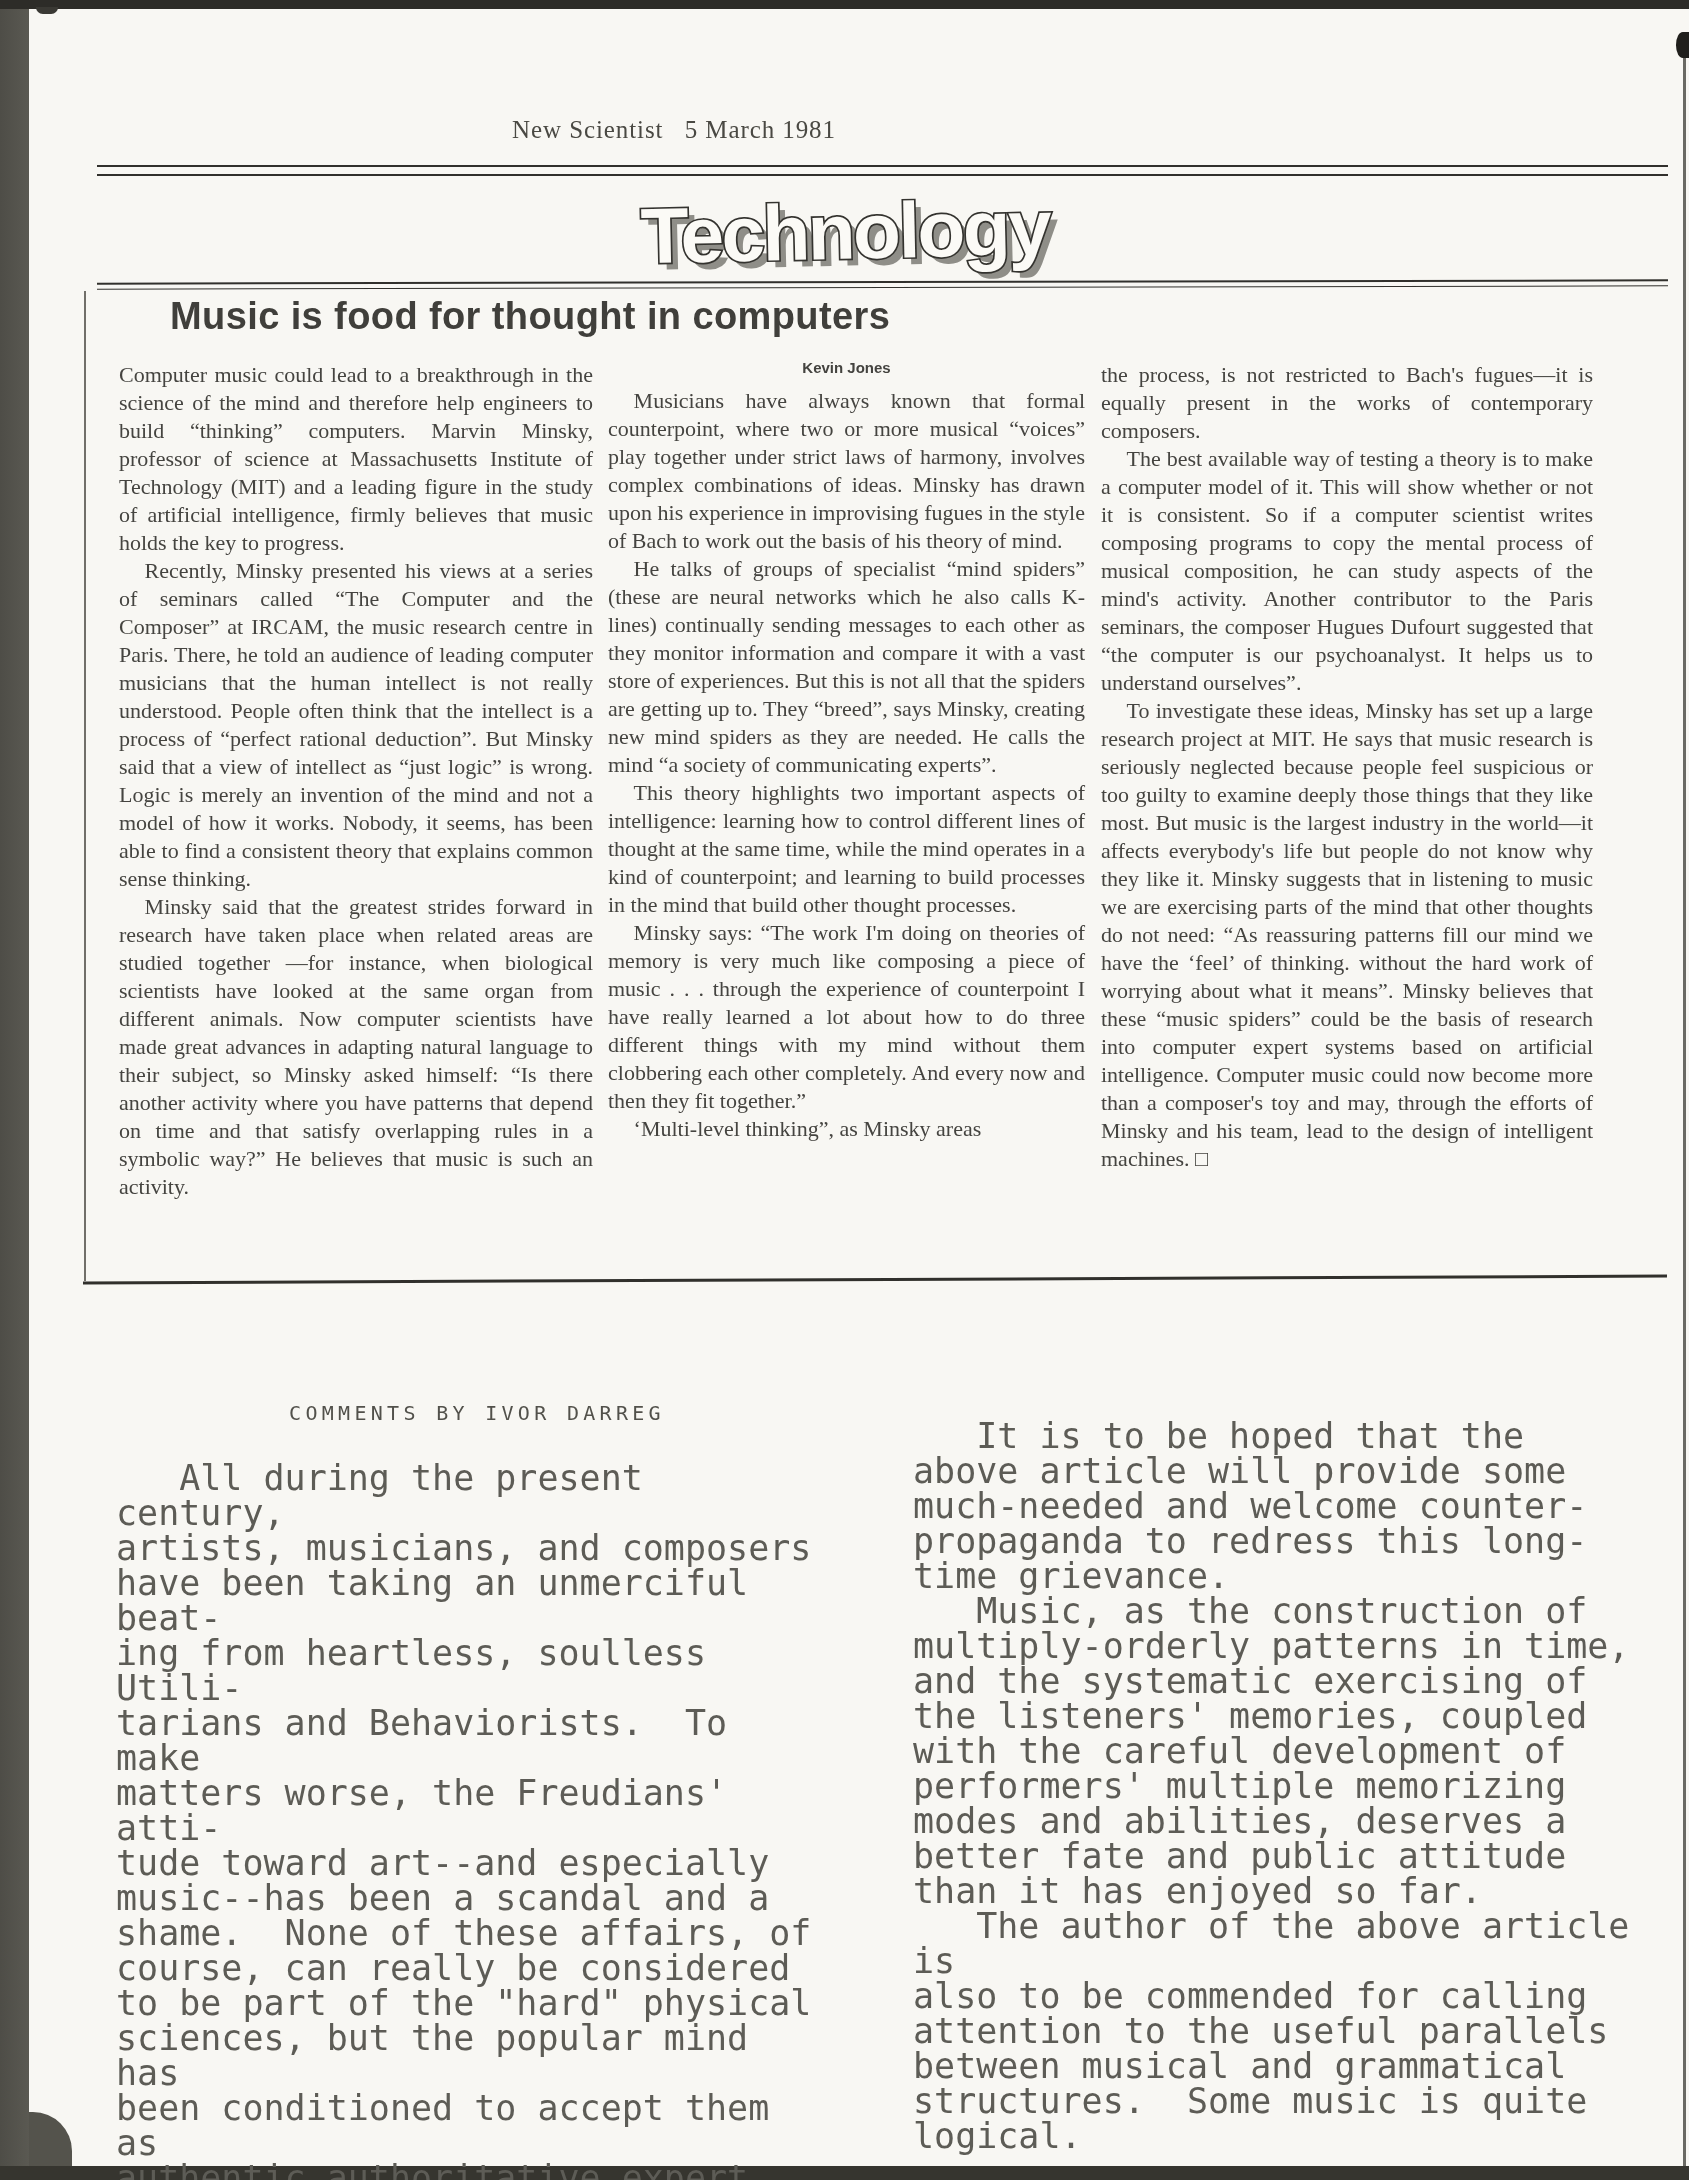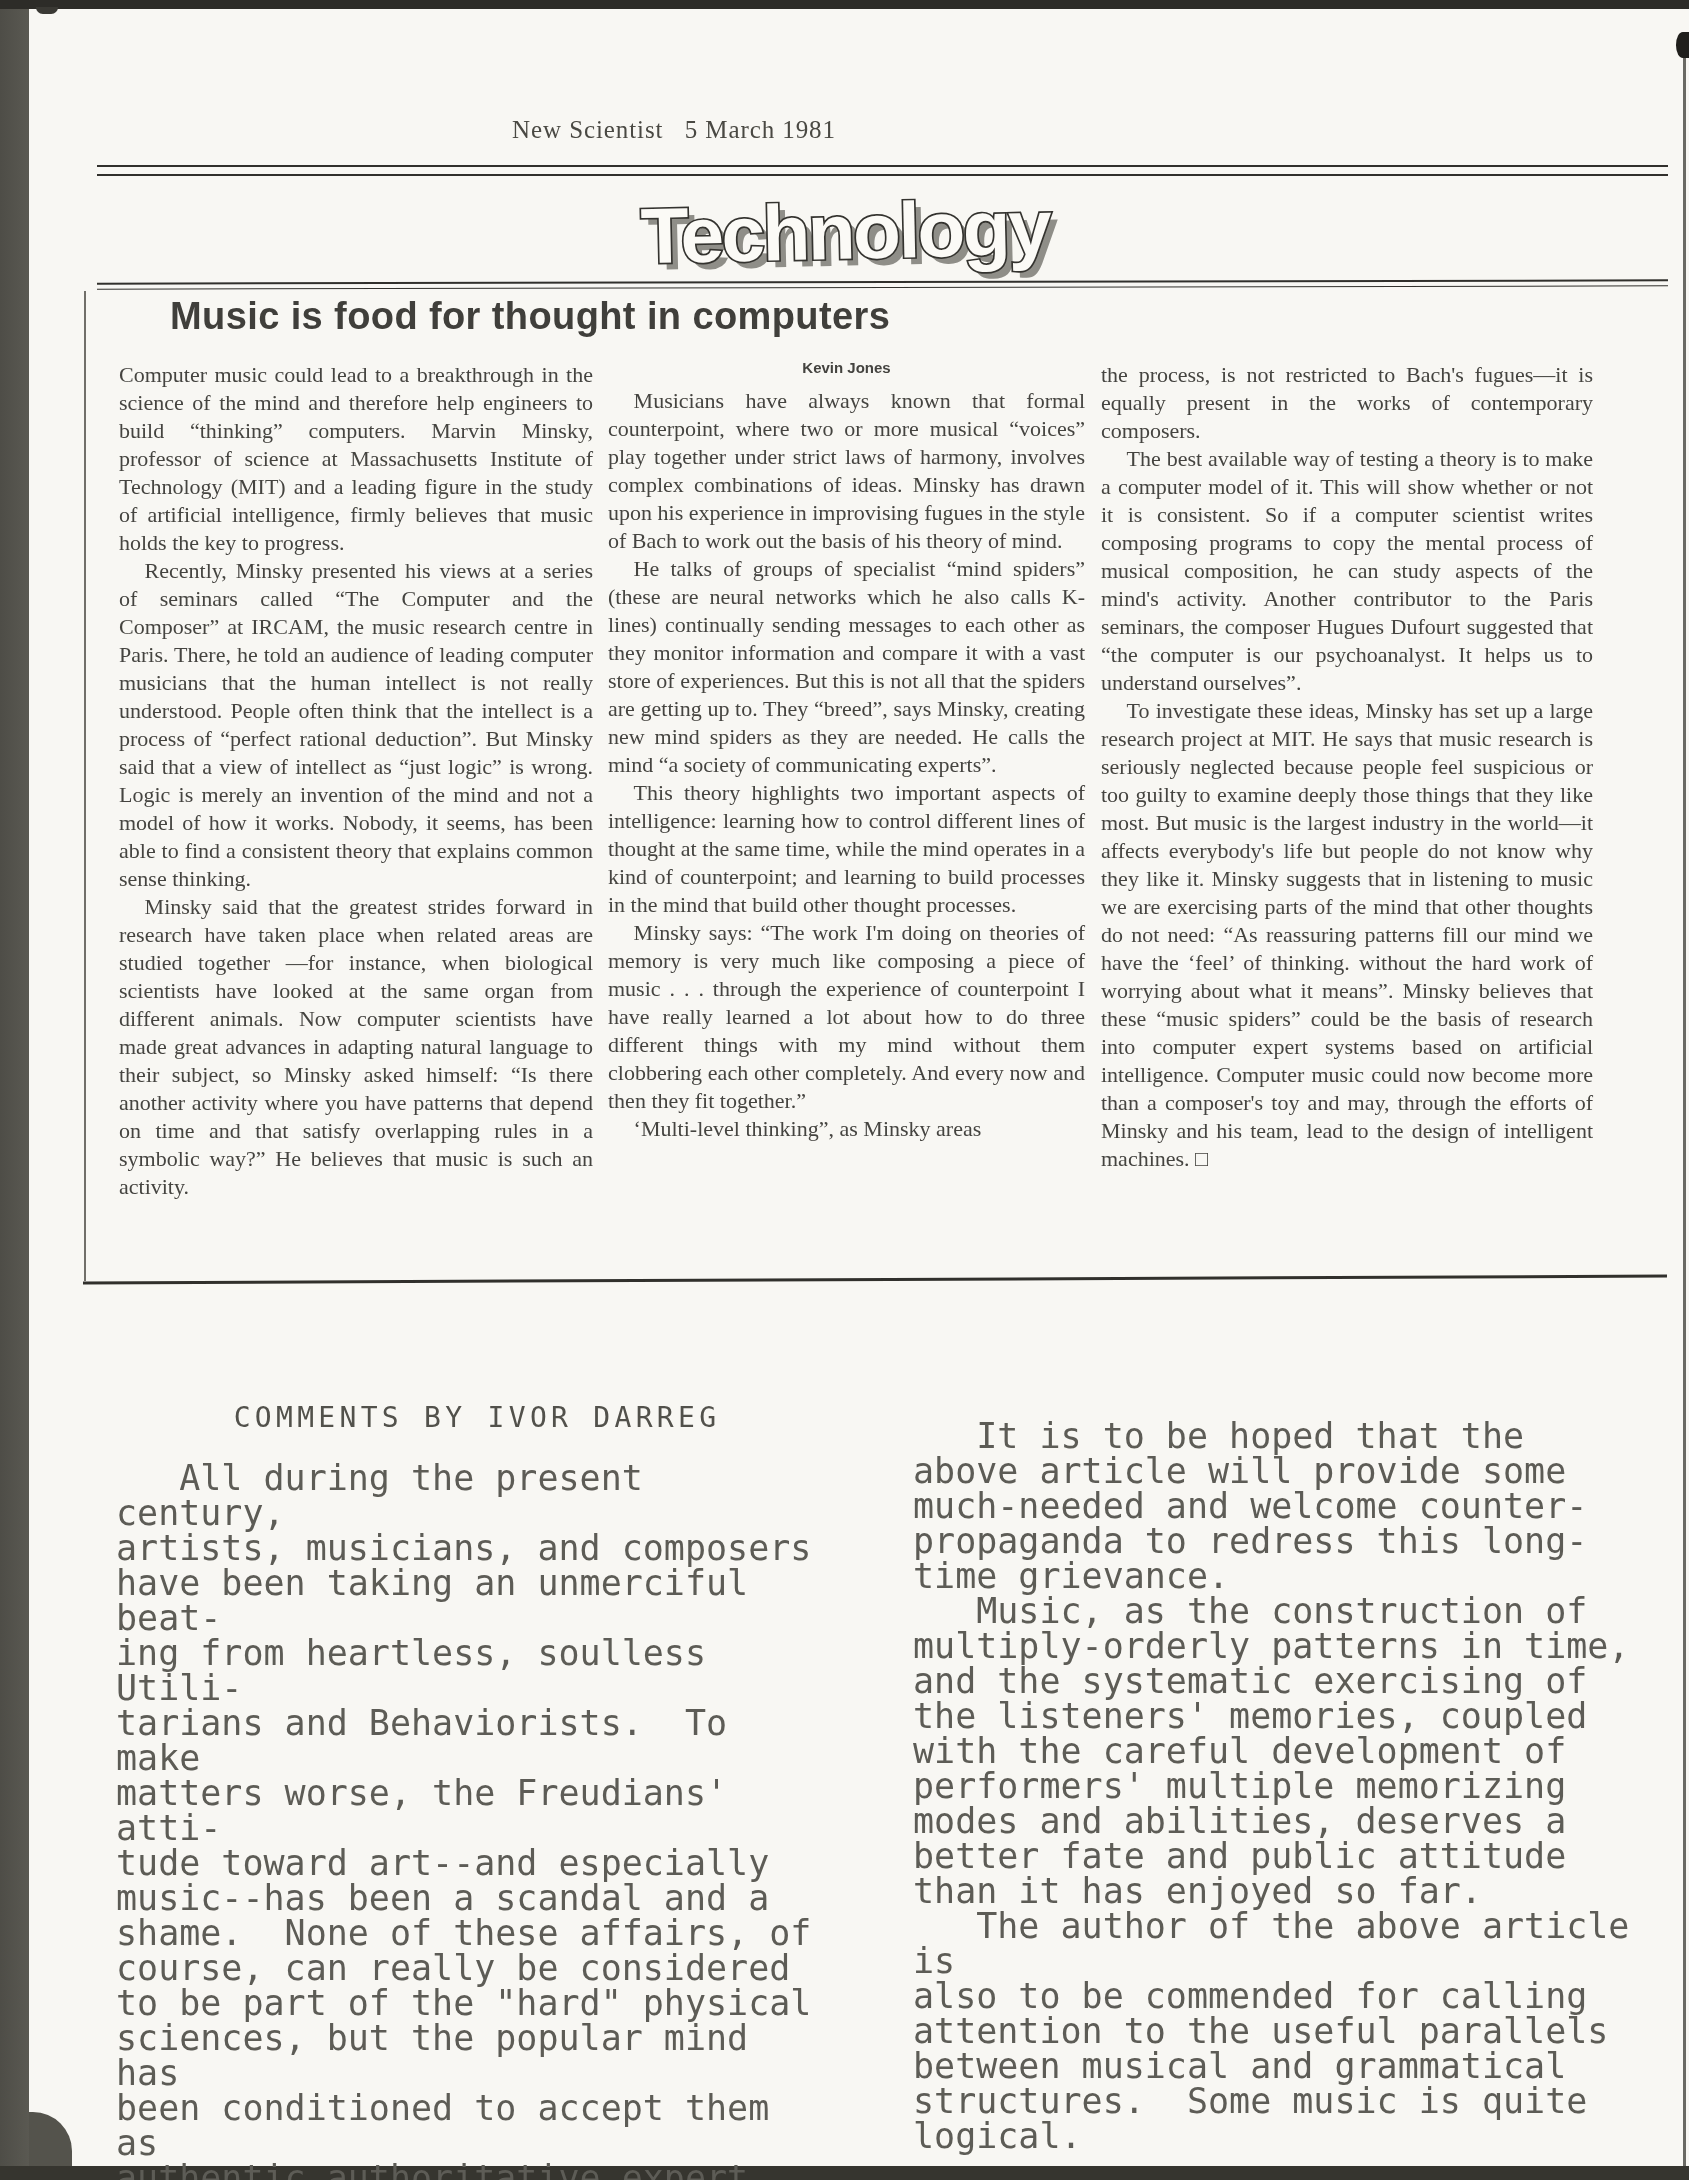--- a/index.html
+++ b/index.html
@@ -55,21 +55,21 @@
   .col-3{left:1101px;top:361px;width:492px;}
   .byline{
     text-align:center;font-family:"Liberation Sans",sans-serif;font-weight:bold;
     font-size:15px;line-height:24px;color:#44433f;margin-bottom:6.8px;
   }
 
   
   .tw{font-family:"DejaVu Sans Mono","Liberation Mono",monospace;color:#5d5c56;}
   .comments-heading{
     left:128px;top:1401px;width:698px;text-align:center;
-    font-size:28px;letter-spacing:4.3px;color:#52514b;
+    font-size:20px;letter-spacing:4.3px;color:#52514b;
   }
   .comments-col{font-size:35px;line-height:35px;white-space:pre-wrap;text-align:left;}
   .comments-left{left:116px;top:1461px;width:716px;}
   .comments-right{left:913px;top:1419px;width:750px;}
 </style>
 </head>
 <body>
 
 <div class="abs edge-left"></div>
 <div class="abs edge-top"></div>

